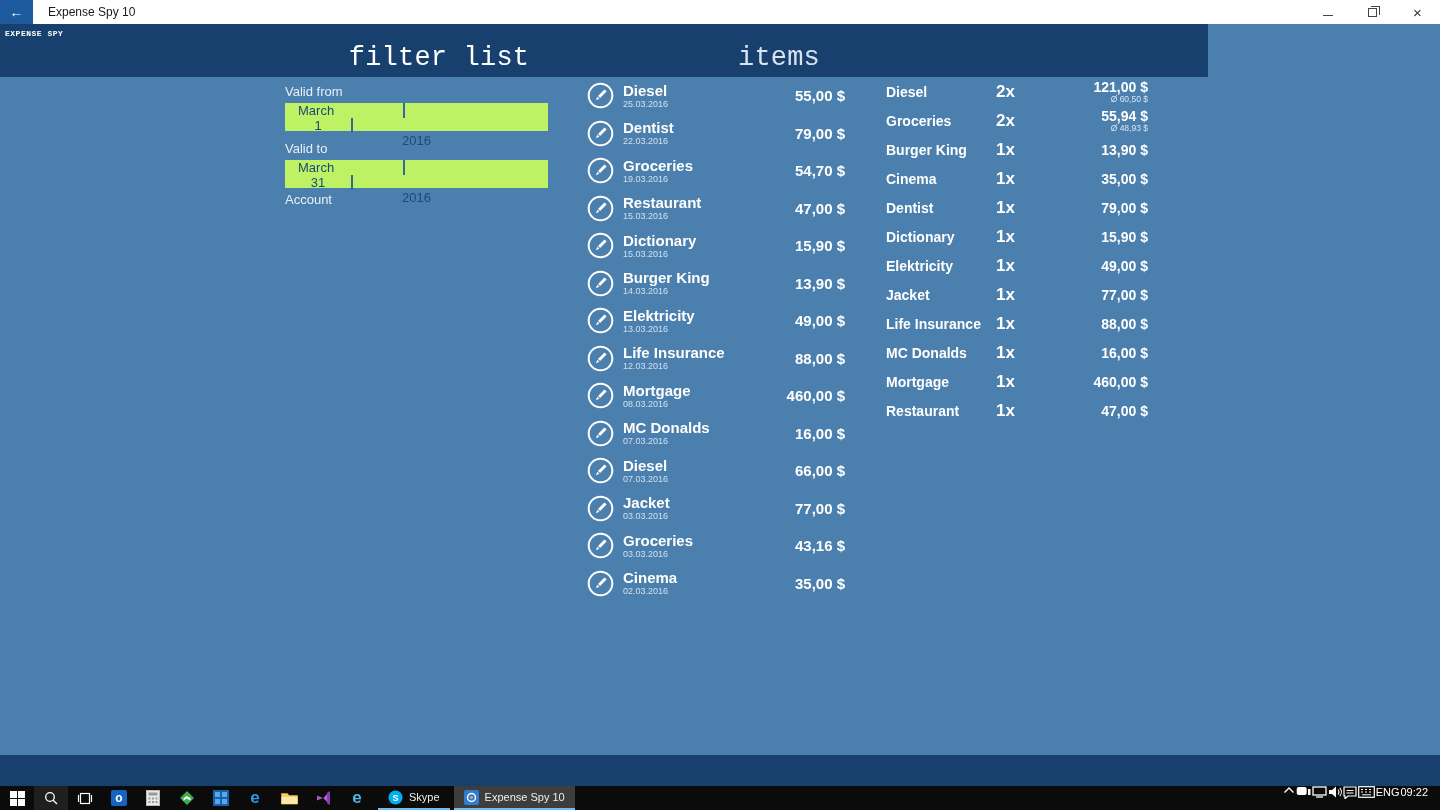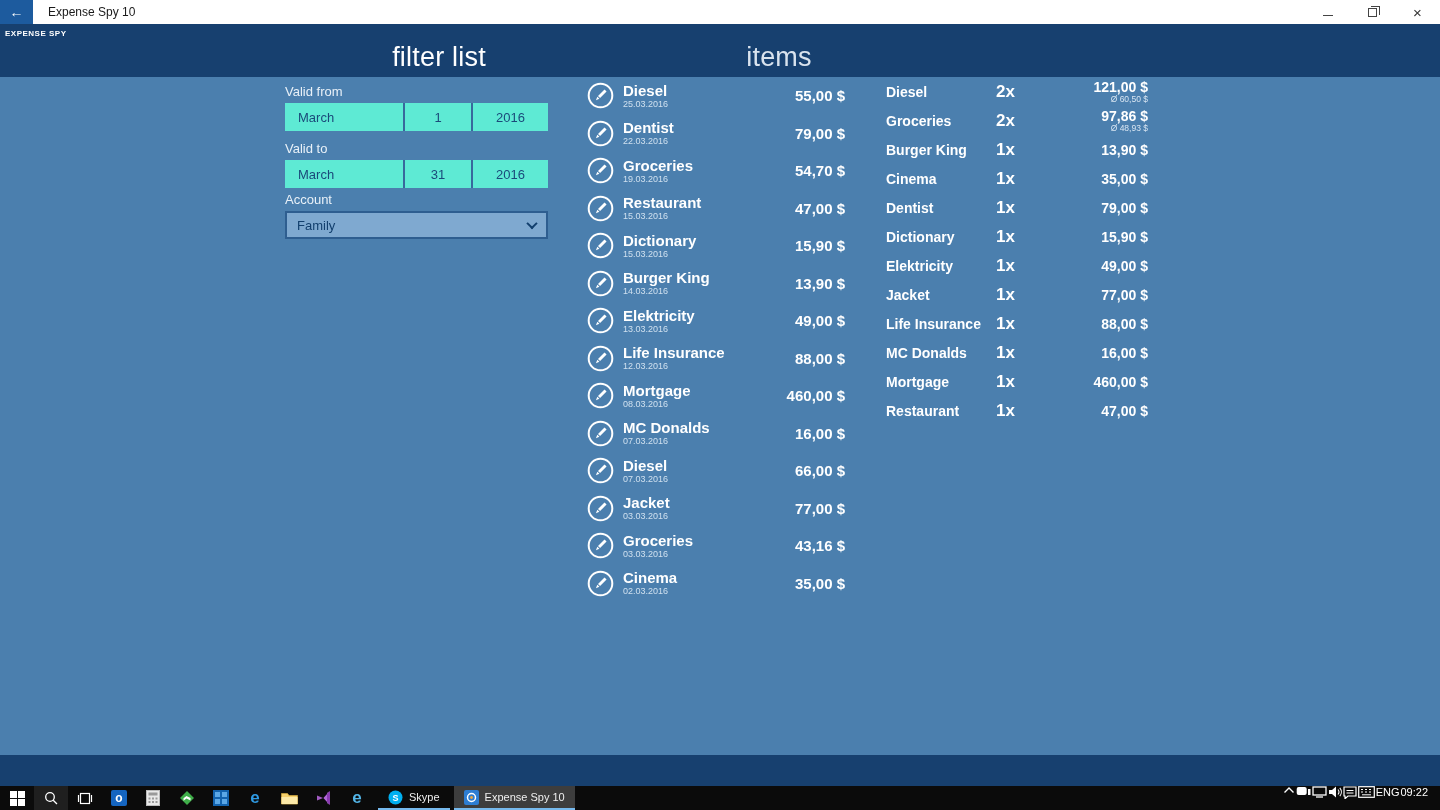--- a/index.html
+++ b/index.html
@@ -14,36 +14,36 @@
   .win-title { margin-left:15px; font-size:12px; color:#1a1a1a; }
   .win-controls { margin-left:auto; display:flex; height:24px; }
   .win-btn { width:45px; height:24px; display:flex; align-items:center; justify-content:center; color:#444; }
   .min-glyph { width:10px; border-bottom:1px solid #444; margin-top:6px; }
   .restore-glyph { width:9px; height:9px; border:1px solid #444; position:relative; background:#fff; }
   .restore-glyph::before { content:""; position:absolute; left:2px; top:-3px; width:8px; height:8px;
     border:1px solid #444; border-left:none; border-bottom:none; }
   .close-glyph { font-size:15px; line-height:15px; color:#333; }
 
   
-  .app-header { position:absolute; top:24px; left:0; width:1440px; height:53px; background:#17406f; }
+  .app-header { position:absolute; top:24px; left:0; width:1208px; height:53px; background:#17406f;font-family:Liberation Mono, monospace; }
   .app-label { position:absolute; top:5px; left:5px; font-size:8px; font-weight:700;
     letter-spacing:0.5px; color:#fff; }
   .pivot-title { position:absolute; bottom:4px; transform:translateX(-50%);
     font-size:27px; font-weight:350; color:#fff; letter-spacing:0.2px; white-space:nowrap; }
   .pivot-filter { left:439px; color:#ffffff; }
   .pivot-items { left:779px; color:#d9e3ee; }
 
   
   .content { position:absolute; top:77px; left:13px; width:1440px; height:568px; background:#4b7fae; }
 
   
   .filter-col { position:absolute; left:272px; top:0; width:263px; }
   .field-label { margin-top:8px; margin-bottom:4px; font-size:13px; color:#e9f1f8; }
   .field-label.first { margin-top:7px; }
-  .datepicker { display:flex; height:28px; background:#5eead4; }
+  .datepicker { display:flex; height:28px; background:#bef264;flex-direction:column; }
   .dp-seg { display:flex; align-items:center; color:#1b4a7a; font-size:13px; cursor:pointer; }
   .dp-month { width:120px; padding-left:13px; border-right:2px solid #38699c; }
   .dp-day { width:68px; justify-content:center; border-right:2px solid #38699c; }
   .dp-year { flex:1; justify-content:center; }
   .combobox { margin-top:2px; height:28px; background:#7fa9d0; border:2px solid #2e5e90;
     display:flex; align-items:center; padding:0 10px; color:#123f6d; font-size:13px; cursor:pointer; }
   .combo-chevron { margin-left:auto; width:8px; height:8px; border-right:2px solid #123f6d;
     border-bottom:2px solid #123f6d; transform:rotate(45deg) translate(-1px,-1px); }
 
   
@@ -132,24 +132,20 @@
     </div>
 
     <div class="field-label" style="margin-top:10px;">Valid to</div>
     <div class="datepicker">
       <div class="dp-seg dp-month">March</div>
       <div class="dp-seg dp-day">31</div>
       <div class="dp-seg dp-year">2016</div>
     </div>
 
     <div class="field-label" style="margin-top:4px;">Account</div>
-    <div class="combobox">
-      <span>Family</span>
-      <span class="combo-chevron"></span>
-    </div>
   </div>
 
   <div class="items-col">
     <div id="expense-list">
   <div class="item-row">
     <svg class="edit-icon" viewBox="0 0 27 27">
       <circle cx="13.5" cy="13.5" r="11.8" fill="none" stroke="#fff" stroke-width="2"></circle>
       <g transform="rotate(45 13.5 13.5)">
         <rect x="12.1" y="6.4" width="2.9" height="9.2" fill="#fff"></rect>
         <path d="M12.1 16.6l1.45 3.4 1.45-3.4z" fill="#fff"></path>
@@ -367,21 +363,21 @@
     <span class="sum-amount-wrap">
       <div class="sum-amount">121,00 $</div>
       <div class="sum-avg">Ø 60,50 $</div>
     </span>
   </div>
 
   <div class="sum-grid sum-row">
     <span class="sum-name">Groceries</span>
     <span class="sum-count">2x</span>
     <span class="sum-amount-wrap">
-      <div class="sum-amount">97,86 $</div>
+      <div class="sum-amount">55,94 $</div>
       <div class="sum-avg">Ø 48,93 $</div>
     </span>
   </div>
 
   <div class="sum-grid sum-row">
     <span class="sum-name">Burger King</span>
     <span class="sum-count">1x</span>
     <span class="sum-amount-wrap">
       <div class="sum-amount">13,90 $</div>
 

